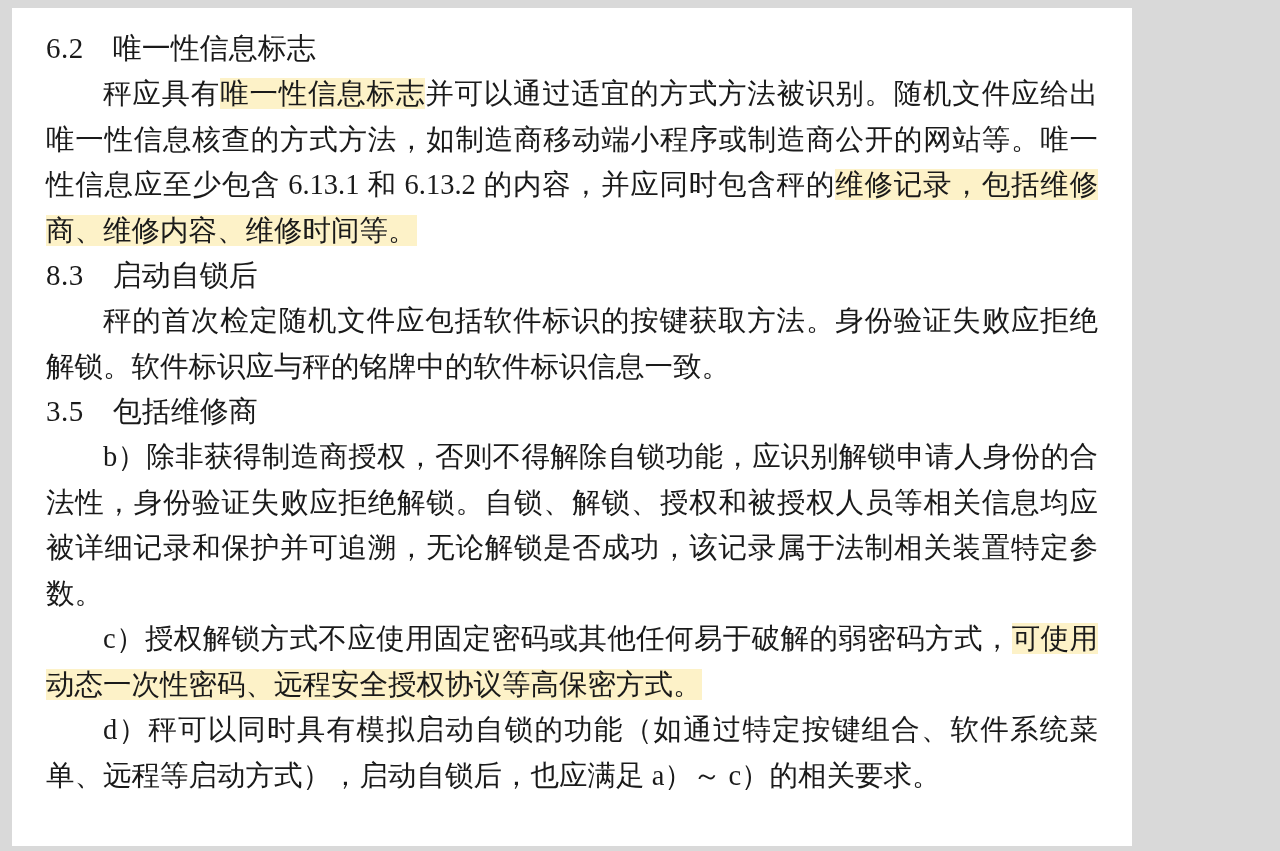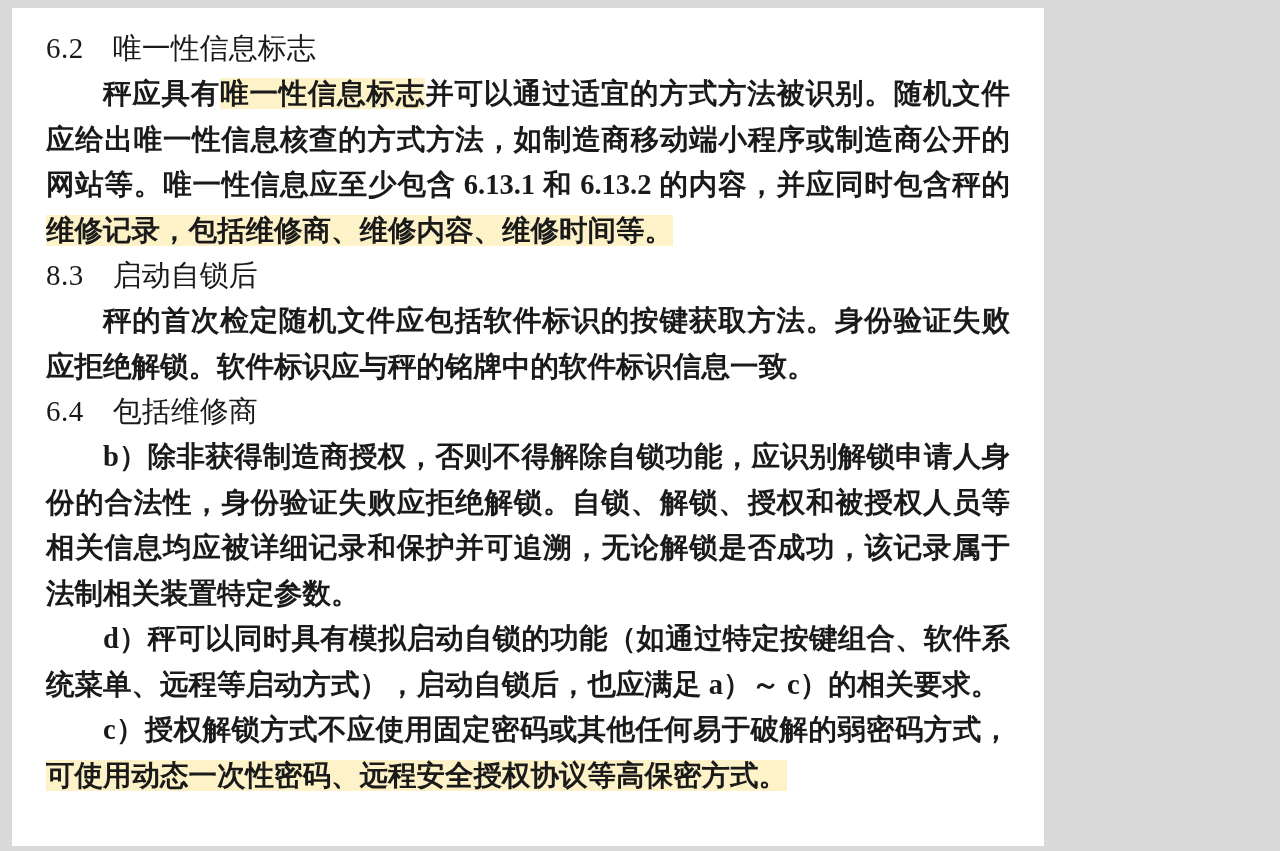--- a/index.html
+++ b/index.html
@@ -10,21 +10,21 @@
   body {
     width: 1280px;
     height: 851px;
     overflow: hidden;
     font-family: "Liberation Serif", serif;
   }
   .page {
     position: absolute;
     left: 12px;
     top: 8px;
-    width: 1032px;
+    width: 1120px;
     height: 838px;
     background: #ffffff;
     box-sizing: border-box;
     padding: 18px 34px 10px 34px;
     overflow: hidden;
   }
   .sec-head {
     font-size: 29px;
     line-height: 45px;
     color: #1a1a1a;
@@ -39,41 +39,40 @@
     font-size: 28.5px;
     line-height: 45.5px;
     color: #1a1a1a;
     text-align: justify;
     text-justify: inter-ideograph;
     margin: 0;
     font-family: "Liberation Serif", serif;
   }
   .indent {
     text-indent: 2em;
-    font-weight: bold;
   }
   .hl {
     background: #fdf2c8;
   }
 </style>
 </head>
 <body>
 
 <div class="page">
 
   <div class="sec-head"><span class="num">6.2</span>　<span>唯一性信息标志</span></div>
 
   <p class="para indent"><span>秤应具有</span><span class="hl">唯一性信息标志</span><span>并可以通过适宜的方式方法被识别。随机文件应给出唯一性信息核查的方式方法，如制造商移动端小程序或制造商公开的网站等。唯一性信息应至少包含 6.13.1 和 6.13.2 的内容，并应同时包含秤的</span><span class="hl">维修记录，包括维修商、维修内容、维修时间等。</span></p>
 
   <div class="sec-head"><span class="num">8.3</span>　<span>启动自锁后</span></div>
 
   <p class="para indent"><span>秤的首次检定随机文件应包括软件标识的按键获取方法。身份验证失败应拒绝解锁。软件标识应与秤的铭牌中的软件标识信息一致。</span></p>
 
-  <div class="sec-head"><span class="num">6.4</span>　<span>包括维修商</span></div>
+  <div class="sec-head"><span class="num">3.5</span>　<span>包括维修商</span></div>
 
 
   <p class="para indent"><span>b）除非获得制造商授权，否则不得解除自锁功能，应识别解锁申请人身份的合法性，身份验证失败应拒绝解锁。自锁、解锁、授权和被授权人员等相关信息均应被详细记录和保护并可追溯，无论解锁是否成功，该记录属于法制相关装置特定参数。</span></p>
 
+  <p class="para indent"><span>c）授权解锁方式不应使用固定密码或其他任何易于破解的弱密码方式，</span><span class="hl">可使用动态一次性密码、远程安全授权协议等高保密方式。</span></p>
+
   <p class="para indent"><span>d）秤可以同时具有模拟启动自锁的功能（如通过特定按键组合、软件系统菜单、远程等启动方式），启动自锁后，也应满足 a）～ c）的相关要求。</span></p>
-
-  <p class="para indent"><span>c）授权解锁方式不应使用固定密码或其他任何易于破解的弱密码方式，</span><span class="hl">可使用动态一次性密码、远程安全授权协议等高保密方式。</span></p>
 
 </div>
 
 </body></html>

